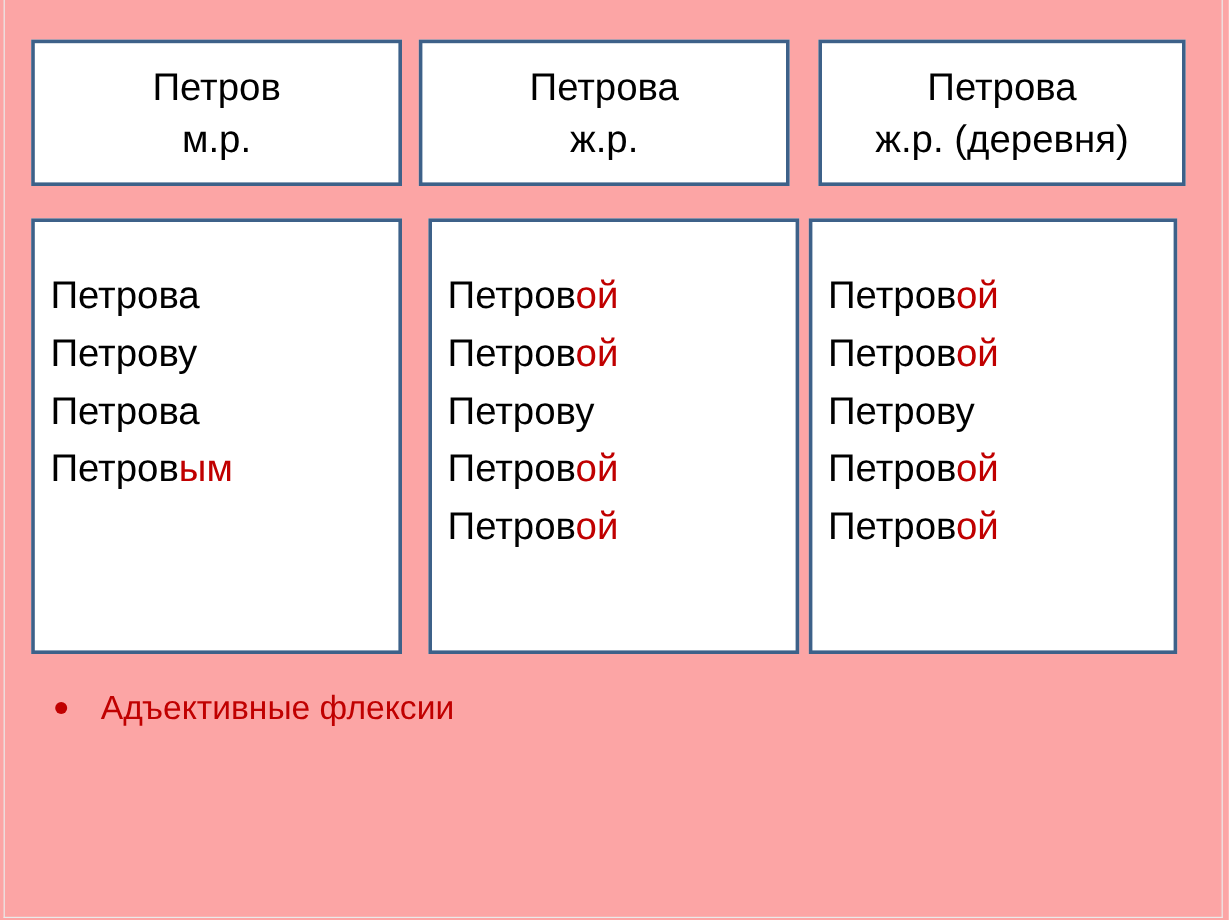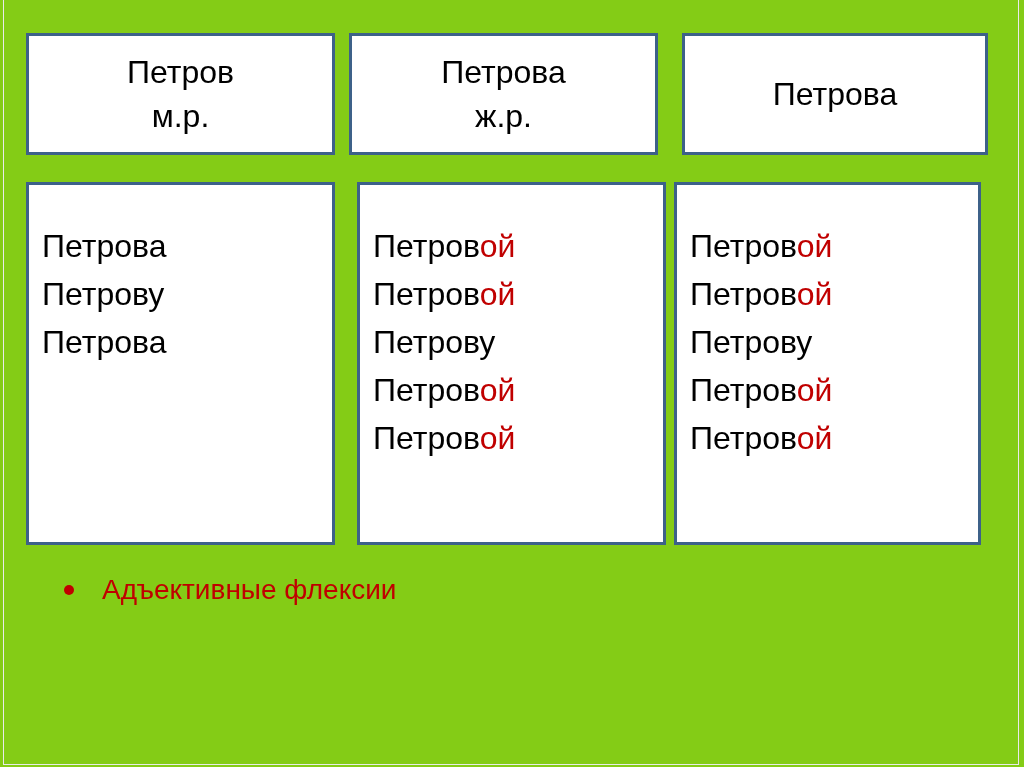--- a/index.html
+++ b/index.html
@@ -11,21 +11,21 @@
     width: 1024px;
     height: 767px;
     position: relative;
     overflow: hidden;
     font-family: "Liberation Sans", sans-serif;
     color: #000000;
   }
   .slide {
     position: absolute;
     inset: 0;
-    background: #84cc16;
+    background: #fca5a5;
   }
   
   .slide-frame {
     position: absolute;
     left: 3px;
     right: 5px;
     top: -2px;
     bottom: 2px;
     border: 1px solid #eaeaea;
     border-top: none;
@@ -61,21 +61,21 @@
   }
   .col1 { left: 26px;  width: 309px; }
   .col2 { left: 357px; width: 309px; }
   .col3 { left: 674px; width: 307px; }
 
   .form-line { white-space: nowrap; }
   .ending { color: #c00000; }
 
   .bullet-row {
     position: absolute;
-    left: 64px;
+    left: 46px;
     top: 570px;
     height: 40px;
     display: flex;
     align-items: center;
   }
   .bullet-dot {
     width: 10px;
     height: 10px;
     border-radius: 50%;
     background: #c00000;
@@ -97,26 +97,28 @@
   <div class="box header-box hdr1">
     <div>Петров</div>
     <div>м.р.</div>
   </div>
   <div class="box header-box hdr2">
     <div>Петрова</div>
     <div>ж.р.</div>
   </div>
   <div class="box header-box hdr3">
     <div>Петрова</div>
+    <div>ж.р. (деревня)</div>
   </div>
 
   <div class="box content-box col1">
     <div class="form-line"><span>Петрова</span><span class="ending"></span></div>
     <div class="form-line"><span>Петрову</span><span class="ending"></span></div>
     <div class="form-line"><span>Петрова</span><span class="ending"></span></div>
+    <div class="form-line"><span>Петров</span><span class="ending">ым</span></div>
   </div>
 
   <div class="box content-box col2">
     <div class="form-line"><span>Петров</span><span class="ending">ой</span></div>
     <div class="form-line"><span>Петров</span><span class="ending">ой</span></div>
     <div class="form-line"><span>Петрову</span><span class="ending"></span></div>
     <div class="form-line"><span>Петров</span><span class="ending">ой</span></div>
     <div class="form-line"><span>Петров</span><span class="ending">ой</span></div>
   </div>
 

